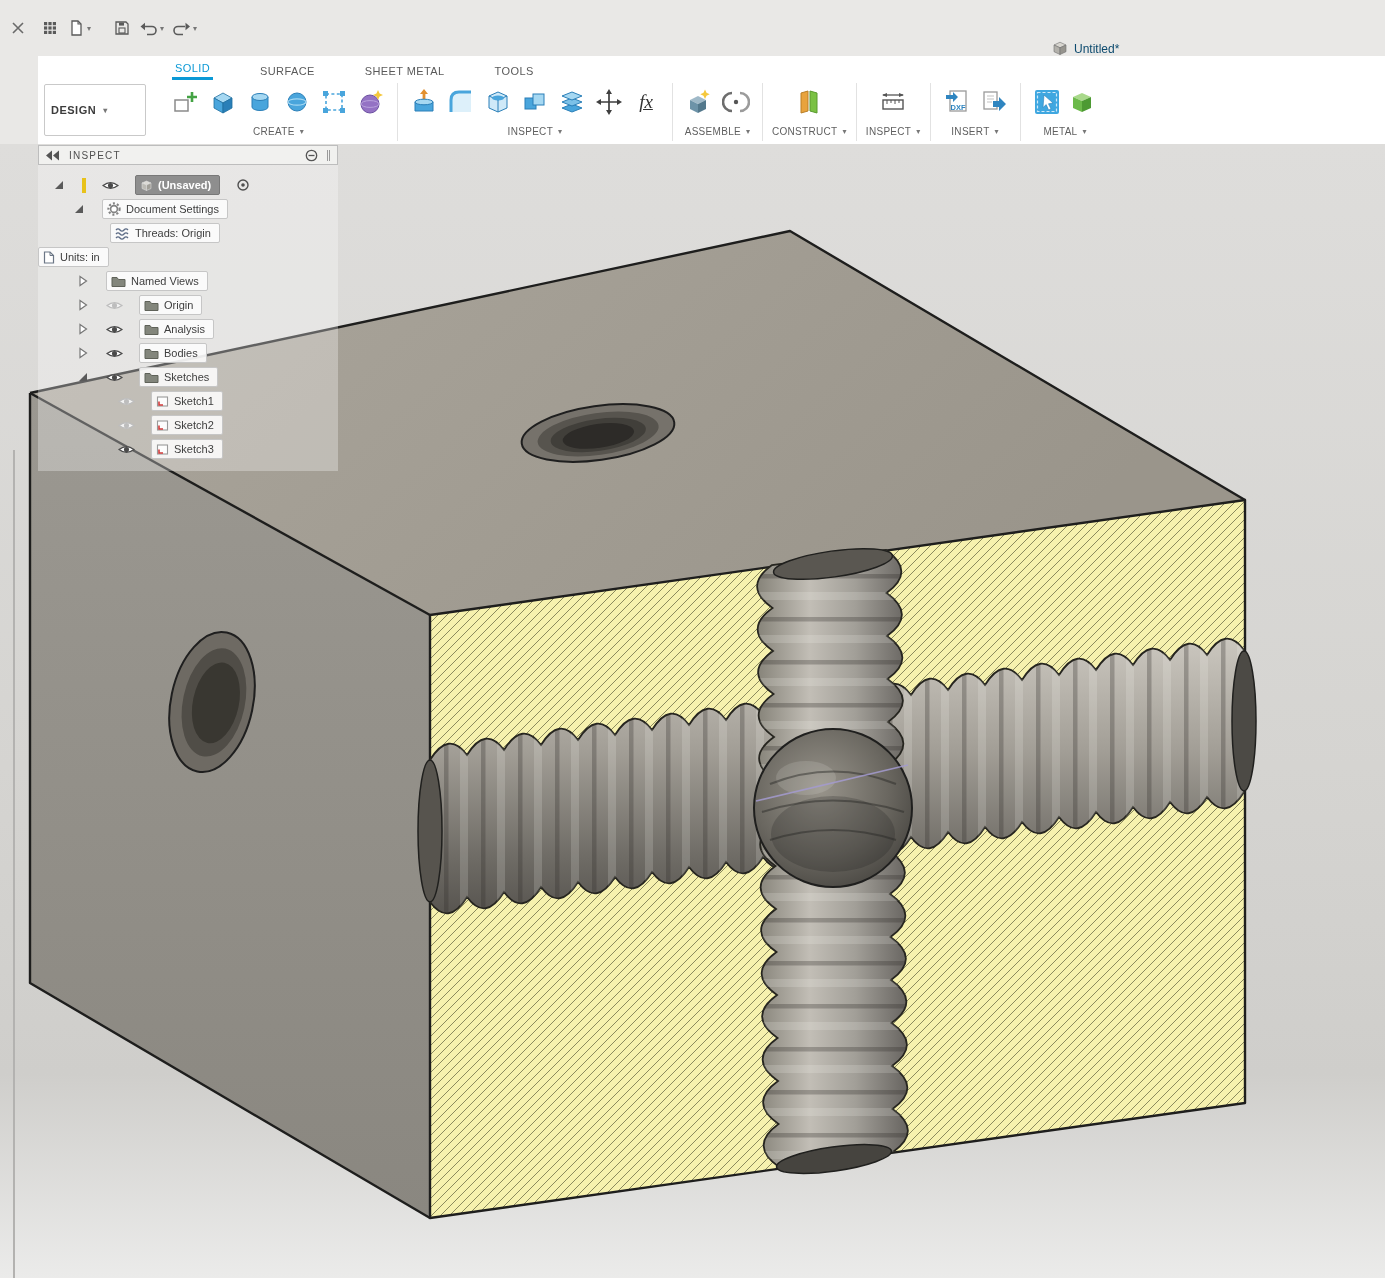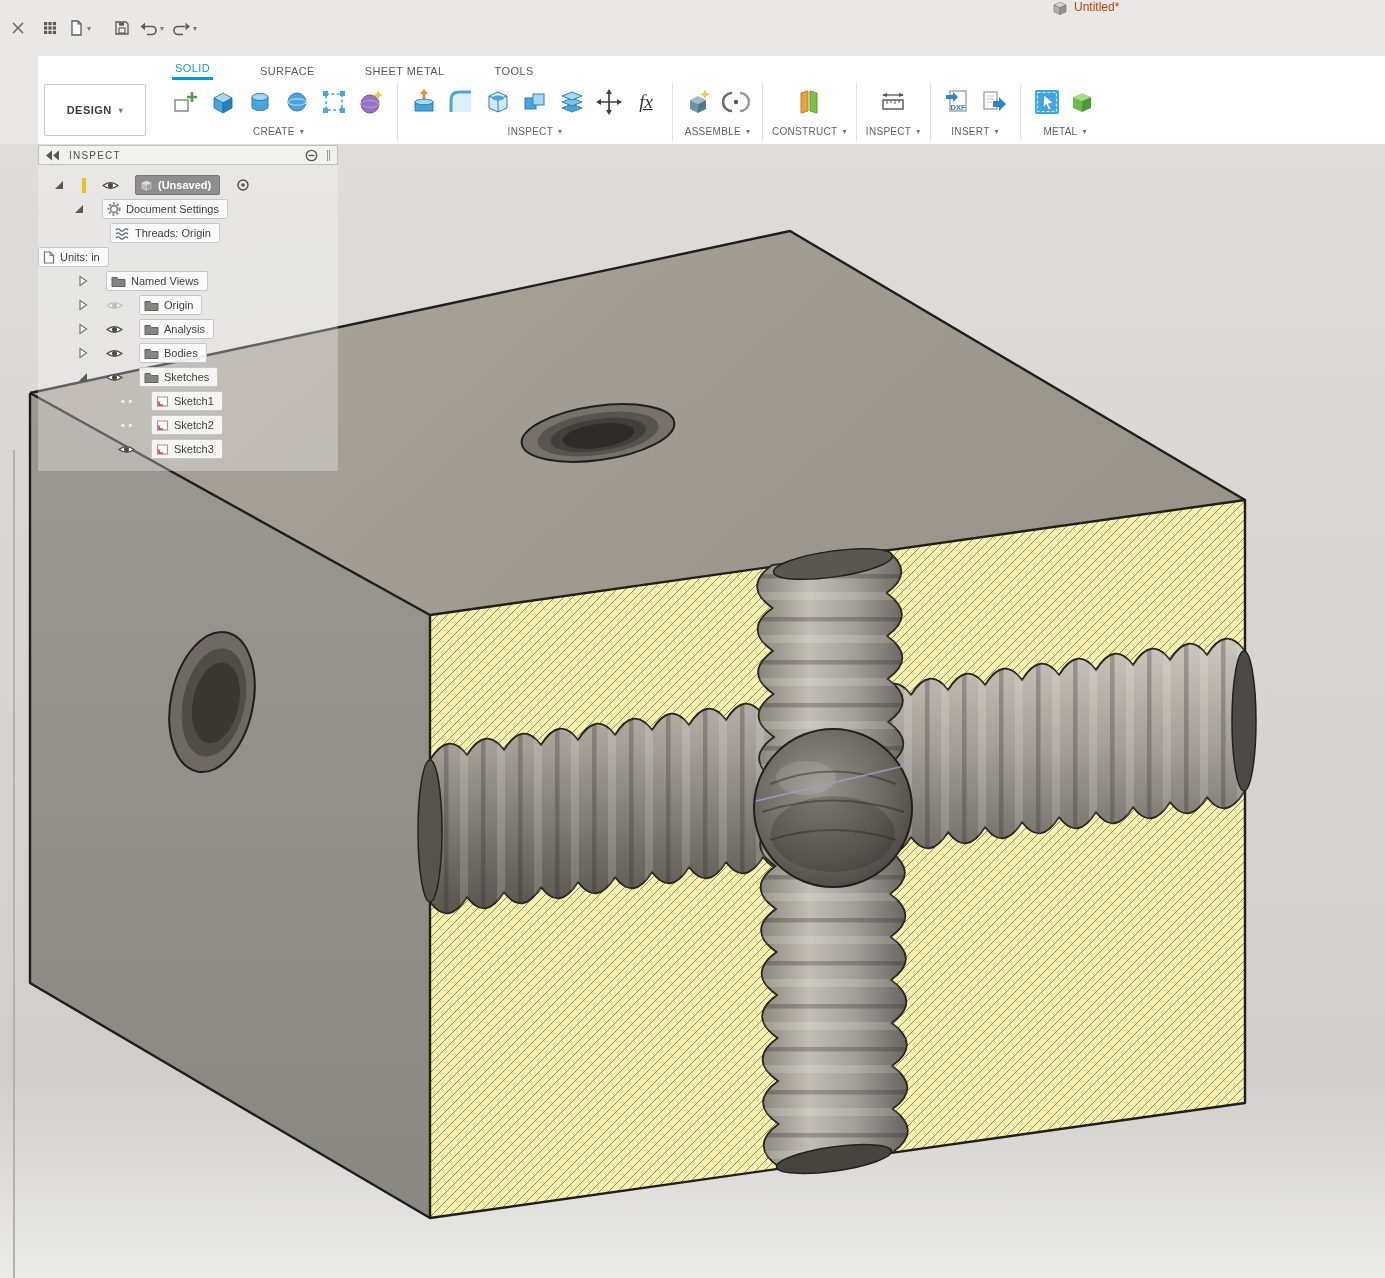--- a/index.html
+++ b/index.html
@@ -4,30 +4,30 @@
 <style>
   html,body{margin:0;padding:0;background:#fff;font-family:"Liberation Sans",sans-serif;}
   .app{position:relative;width:1385px;height:1278px;overflow:hidden;background:#d6d5d2;}
 
   
   .titlebar{position:absolute;top:0;left:0;right:0;height:56px;background:#e9e8e6;display:flex;align-items:center;}
   .close-btn{width:28px;height:28px;margin-left:4px;display:flex;align-items:center;justify-content:center;cursor:default;}
   .qa{display:flex;align-items:center;gap:2px;margin-left:6px;}
   .qa-btn{display:flex;align-items:center;padding:4px 3px;border-radius:2px;}
   .caret{font-size:8px;color:#777;margin-left:2px;}
-  .doc-title{position:absolute;left:1052px;top:0;height:56px;display:flex;align-items:flex-start;gap:6px;font-size:12px;color:#c2410c;}
+  .doc-title{position:absolute;left:1052px;top:0;height:56px;display:flex;align-items:flex-end;gap:6px;font-size:12px;color:#0c4a6e;}
 
   
   .ribbon{position:absolute;top:56px;left:0;right:0;height:88px;background:#ffffff;border-bottom:7px solid #f97316;}
   .ribbon-left-pad{position:absolute;top:56px;left:0;width:38px;height:88px;background:#e9e8e6;z-index:2;}
   .tabs-row{height:24px;display:flex;align-items:flex-end;padding-left:172px;gap:44px;}
   .tab{font-size:11px;color:#5a5a5a;letter-spacing:0.4px;padding:3px 3px;cursor:default;}
   .tab.active{color:#0a99d6;border-bottom:3px solid #0a99d6;}
   .tools-row{height:64px;display:flex;align-items:flex-start;padding-left:44px;}
-  .design-btn{margin-top:4px;margin-right:14px;width:102px;height:52px;background:#fff;border:1px solid #c9c9c9;border-radius:2px;font-family:"Liberation Sans",sans-serif;font-size:11px;font-weight:bold;color:#3c3c3c;letter-spacing:0.5px;display:flex;align-items:center;justify-content:center;gap:5px;}
+  .design-btn{margin-top:4px;margin-right:14px;width:102px;height:52px;background:#fff;border:1px solid #c9c9c9;border-radius:2px;font-family:"Liberation Sans",sans-serif;font-size:11px;font-weight:bold;color:#3c3c3c;letter-spacing:0.5px;display:flex;align-items:center;gap:5px;}
   .group{display:flex;flex-direction:column;align-items:center;padding:0 9px;}
   .group-icons{display:flex;gap:3px;height:44px;align-items:center;}
   .tool{width:34px;height:34px;display:flex;align-items:center;justify-content:center;border-radius:2px;}
   .group-label{font-size:10px;color:#5f5f5f;letter-spacing:0.3px;display:flex;align-items:center;gap:3px;margin-top:2px;}
   .vsep{width:1px;background:#e2e2e2;height:58px;margin-top:3px;}
   .fx{font-family:"Liberation Serif",serif;font-style:italic;font-size:19px;color:#333;text-decoration:underline;}
 
   
   .canvas{position:absolute;top:144px;left:0;width:1385px;height:1134px;background:linear-gradient(180deg,#dedddb 0%,#d5d4d1 55%,#cfcecb 82%,#ebebea 100%);}
   .model{position:absolute;top:0;left:0;}

